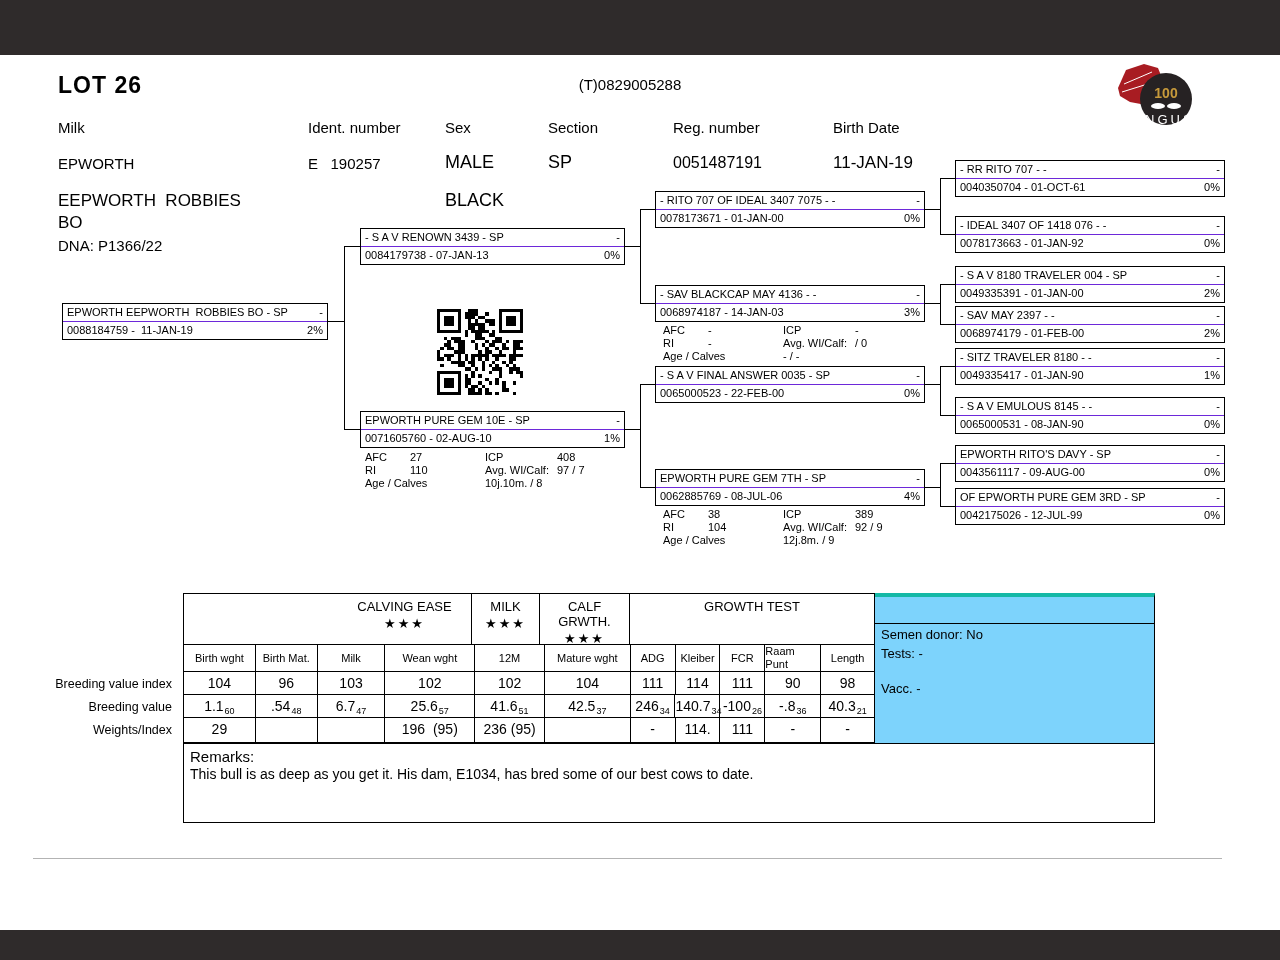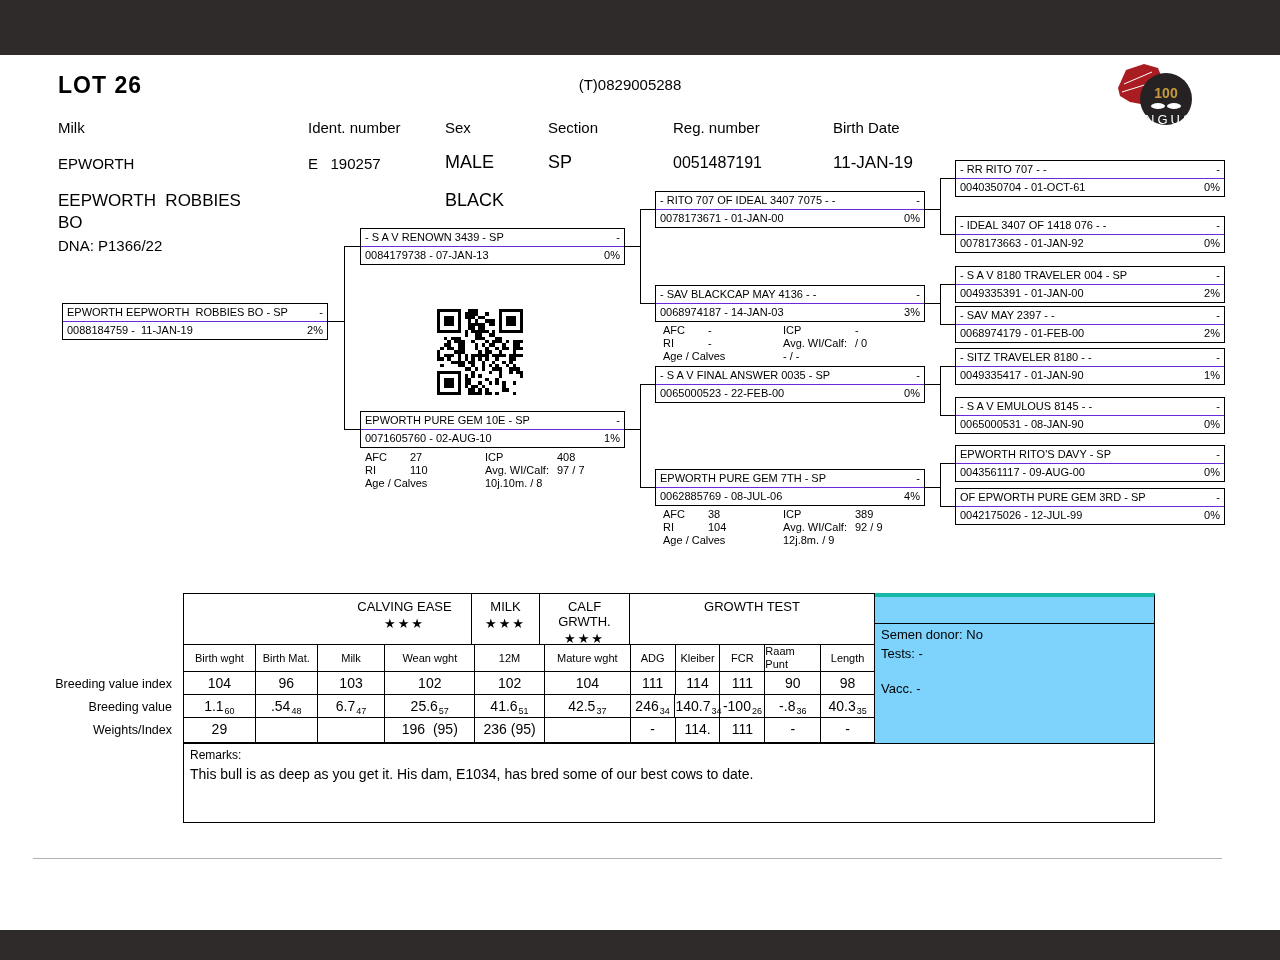--- a/index.html
+++ b/index.html
@@ -53,21 +53,21 @@
   .vcell { text-align:center; font-size:14px; padding-top:3px; white-space:pre; }
   .acc { font-size:9px; position:relative; top:3px; margin-left:1px; }
 
   .rowlbl { position:absolute; left:20px; width:152px; text-align:right; font-size:12.5px; }
 
   .sidepanel { position:absolute; left:875px; top:593px; width:280px; height:150px; border-top:4px solid #14b8a6; border-right:1px solid #000; background:#7dd3fc; }
   .sp-strip { height:27px; border-bottom:1px solid #000; }
   .sp-line { position:absolute; left:6px; font-size:13px; white-space:pre; }
 
   .remarks { position:absolute; left:183px; top:743px; width:972px; height:80px; border:1px solid #000; background:#fff; }
-  .remarks-label { position:absolute; left:6px; top:4px; font-size:12px;text-align:right; }
+  .remarks-label { position:absolute; left:6px; top:4px; font-size:15px;text-align:right; }
   .remarks-text { position:absolute; left:6px; top:22px; font-size:14px; }
 </style>
 </head>
 <body>
 
 <div class="page">
   <div class="topbar"></div>
 
   <div class="lot">LOT 26</div>
 
@@ -573,21 +573,21 @@
       <div class="vcell" style="width:72px"><span>1.1</span><span class="acc">60</span></div>
       <div class="vcell" style="width:62px"><span>.54</span><span class="acc">48</span></div>
       <div class="vcell" style="width:68px"><span>6.7</span><span class="acc">47</span></div>
       <div class="vcell" style="width:90px"><span>25.6</span><span class="acc">57</span></div>
       <div class="vcell" style="width:70px"><span>41.6</span><span class="acc">51</span></div>
       <div class="vcell" style="width:86px"><span>42.5</span><span class="acc">37</span></div>
       <div class="vcell" style="width:45px"><span>246</span><span class="acc">34</span></div>
       <div class="vcell" style="width:45px"><span>140.7</span><span class="acc">34</span></div>
       <div class="vcell" style="width:45px"><span>-100</span><span class="acc">26</span></div>
       <div class="vcell" style="width:56px"><span>-.8</span><span class="acc">36</span></div>
-      <div class="vcell" style="width:53px"><span>40.3</span><span class="acc">35</span></div>
+      <div class="vcell" style="width:53px"><span>40.3</span><span class="acc">21</span></div>
     </div>
     <div class="trow r-wgt">
       <div class="vcell" style="width:72px">29</div>
       <div class="vcell" style="width:62px"></div>
       <div class="vcell" style="width:68px"></div>
       <div class="vcell" style="width:90px">196  (95)</div>
       <div class="vcell" style="width:70px">236 (95)</div>
       <div class="vcell" style="width:86px"></div>
       <div class="vcell" style="width:45px">-</div>
       <div class="vcell" style="width:45px">114.</div>

